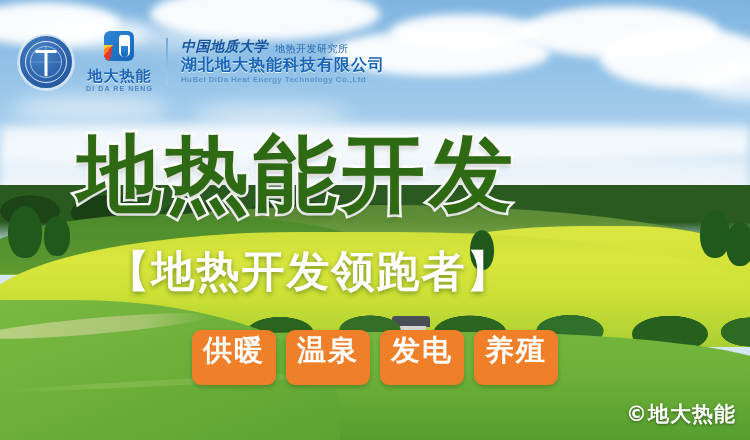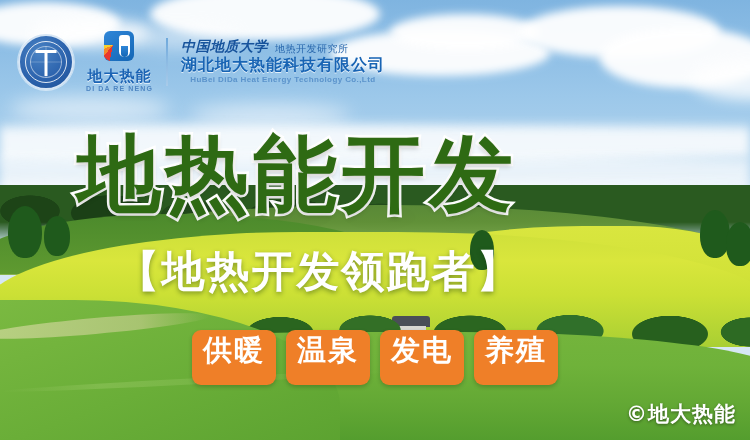--- a/index.html
+++ b/index.html
@@ -181,35 +181,35 @@
     font-size:14px;font-weight:bold;color:#17539c;
     font-family:"Liberation Serif","DejaVu Serif",serif;
     font-style:italic;letter-spacing:.5px;
   }
   .inst{font-size:10px;color:#2a68ad;font-weight:normal;letter-spacing:.5px;}
   .company{
     font-size:16px;font-weight:bold;color:#1864b4;letter-spacing:1px;
     text-shadow:0 1px 0 rgba(255,255,255,.75);margin-bottom:3px;
   }
   .companyen{
-    font-size:8px;font-weight:bold;color:#5b93cb;letter-spacing:.4px;text-align:center;
+    font-size:8px;font-weight:bold;color:#5b93cb;letter-spacing:.4px;
   }
 
   
   .title{
     position:absolute;left:0;top:132px;width:594px;text-align:center;
     font-size:84px;font-weight:bold;line-height:84px;
     color:#2e6a13;letter-spacing:4px;
     font-family:"DejaVu Sans","Liberation Sans",sans-serif;
     -webkit-text-stroke:5px #ffffff;
     paint-order:stroke fill;
     text-shadow:0 3px 5px rgba(0,0,0,.18);
   }
   .subtitle{
-    position:absolute;left:10px;top:248px;width:618px;text-align:center;
+    position:absolute;left:0;top:248px;width:618px;text-align:center;
     font-size:43px;font-weight:bold;line-height:46px;color:#ffffff;
     letter-spacing:2px;
     font-family:"DejaVu Sans","Liberation Sans",sans-serif;
     text-shadow:0 2px 5px rgba(20,50,10,.45);
   }
 
   
   .tags{
     position:absolute;left:0;top:330px;width:750px;
     display:flex;justify-content:center;gap:10px;

